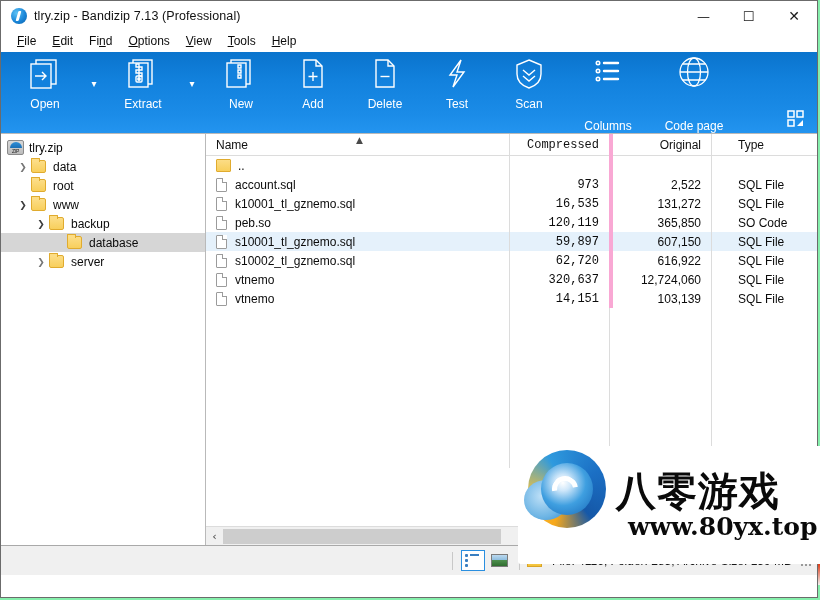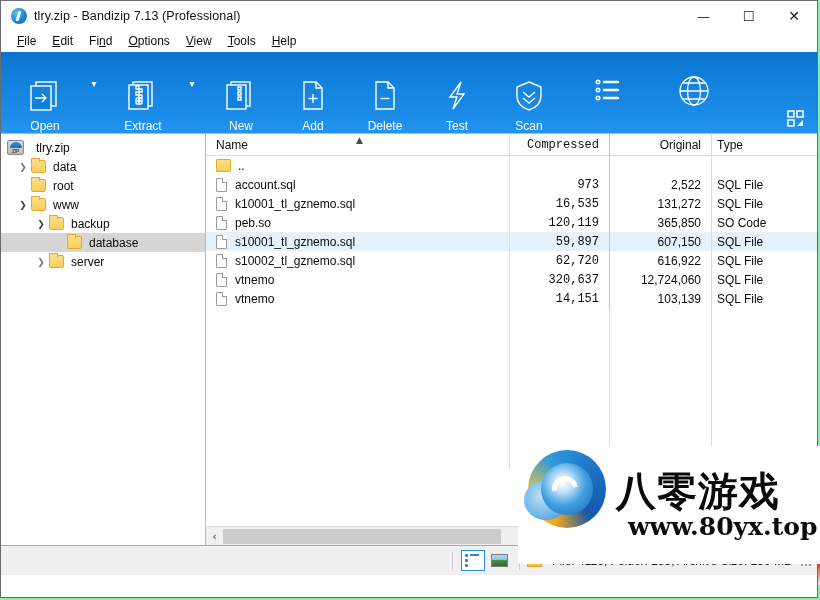--- a/index.html
+++ b/index.html
@@ -58,21 +58,21 @@
   .menu-item u { text-decoration: underline; }
 
   
   .toolbar {
     height: 81px; position: relative;
     background: linear-gradient(180deg, #0a74cd 0%, #1281dd 35%, #1b8ce8 78%, #2394ef 100%);
     display: flex; align-items: flex-start; padding-left: 8px;
   }
   .tb-item {
     width: 72px; height: 81px; display: flex; flex-direction: column;
-    align-items: center; justify-content: flex-start; padding-top: 22px; color: #fff;
+    align-items: center; justify-content: flex-start; padding-top: 0; color: #fff;
   }
   .tb-item.wide { width: 86px; gap: 26px; }
   .tb-ico { height: 44px; display: flex; align-items: center; justify-content: center; }
   .tb-lbl { font-size: 12px; color: #fff; margin-top: 1px; }
   .tb-caret {
     width: 26px; height: 81px; display: flex; align-items: center; justify-content: center;
     padding-bottom: 18px; color: #fff; font-size: 10px; font-family: "DejaVu Sans", sans-serif;
   }
   .tb-corner { position: absolute; right: 12px; top: 58px; }
 
@@ -120,22 +120,22 @@
     position: absolute; left: 150px; top: 1px; font-size: 9px; color: #4a4a4a;
     font-family: "DejaVu Sans", sans-serif;
   }
   .hdr {
     height: 22px; display: flex; align-items: center;
     border-bottom: 1px solid #dcdcdc; font-size: 12px; color: #101010; background: #fff;
   }
   .hdr .col, .row .col { height: 22px; display: flex; align-items: center; }
   .col-name  { width: 303px; padding-left: 10px; }
   .col-comp  { width: 100px; justify-content: flex-end; padding-right: 10px; border-left: 1px solid #dcdcdc; font-family: Liberation Mono, monospace; }
-  .col-orig  { width: 102px; justify-content: flex-end; padding-right: 10px; border-left: 1px solid #f9a8d4; }
-  .col-type  { width: 105px; padding-left: 5px; border-left: 1px solid #dcdcdc; }
+  .col-orig  { width: 102px; justify-content: flex-end; padding-right: 10px; border-left: 4px solid #f9a8d4; }
+  .col-type  { width: 105px; padding-left: 26px; border-left: 1px solid #dcdcdc; }
 
   .rows { position: relative; }
   .row { display: flex; font-size: 12px; color: #0b0b0b; height: 19px; align-items: center; }
   .row .col { height: 19px; }
   .row.sel { background: #e5f1fb; }
   .fileico {
     width: 11px; height: 14px; flex: none; margin-right: 8px; position: relative;
     background: #ffffff; border: 1px solid #9b9b9b; border-radius: 1px;
   }
   .fileico::after {
@@ -377,21 +377,21 @@
           <rect x="1" y="10" width="6" height="6"></rect>
           <path d="M10 16l6-6v6z" fill="#fff" stroke="none"></path>
         </svg>
       </div>
     </div>
 
     <div class="body">
 
       <div class="sidebar">
 
-        <div class="tree-row" style="padding-left:4px;gap:7px;">
+        <div class="tree-row" style="padding-left:4px;">
           <div class="zipico"></div>
           <span>tlry.zip</span>
         </div>
 
         <div class="tree-row" style="padding-left:14px;">
           <div class="tw">❯</div>
           <div class="folder"></div>
           <span>data</span>
         </div>
 

